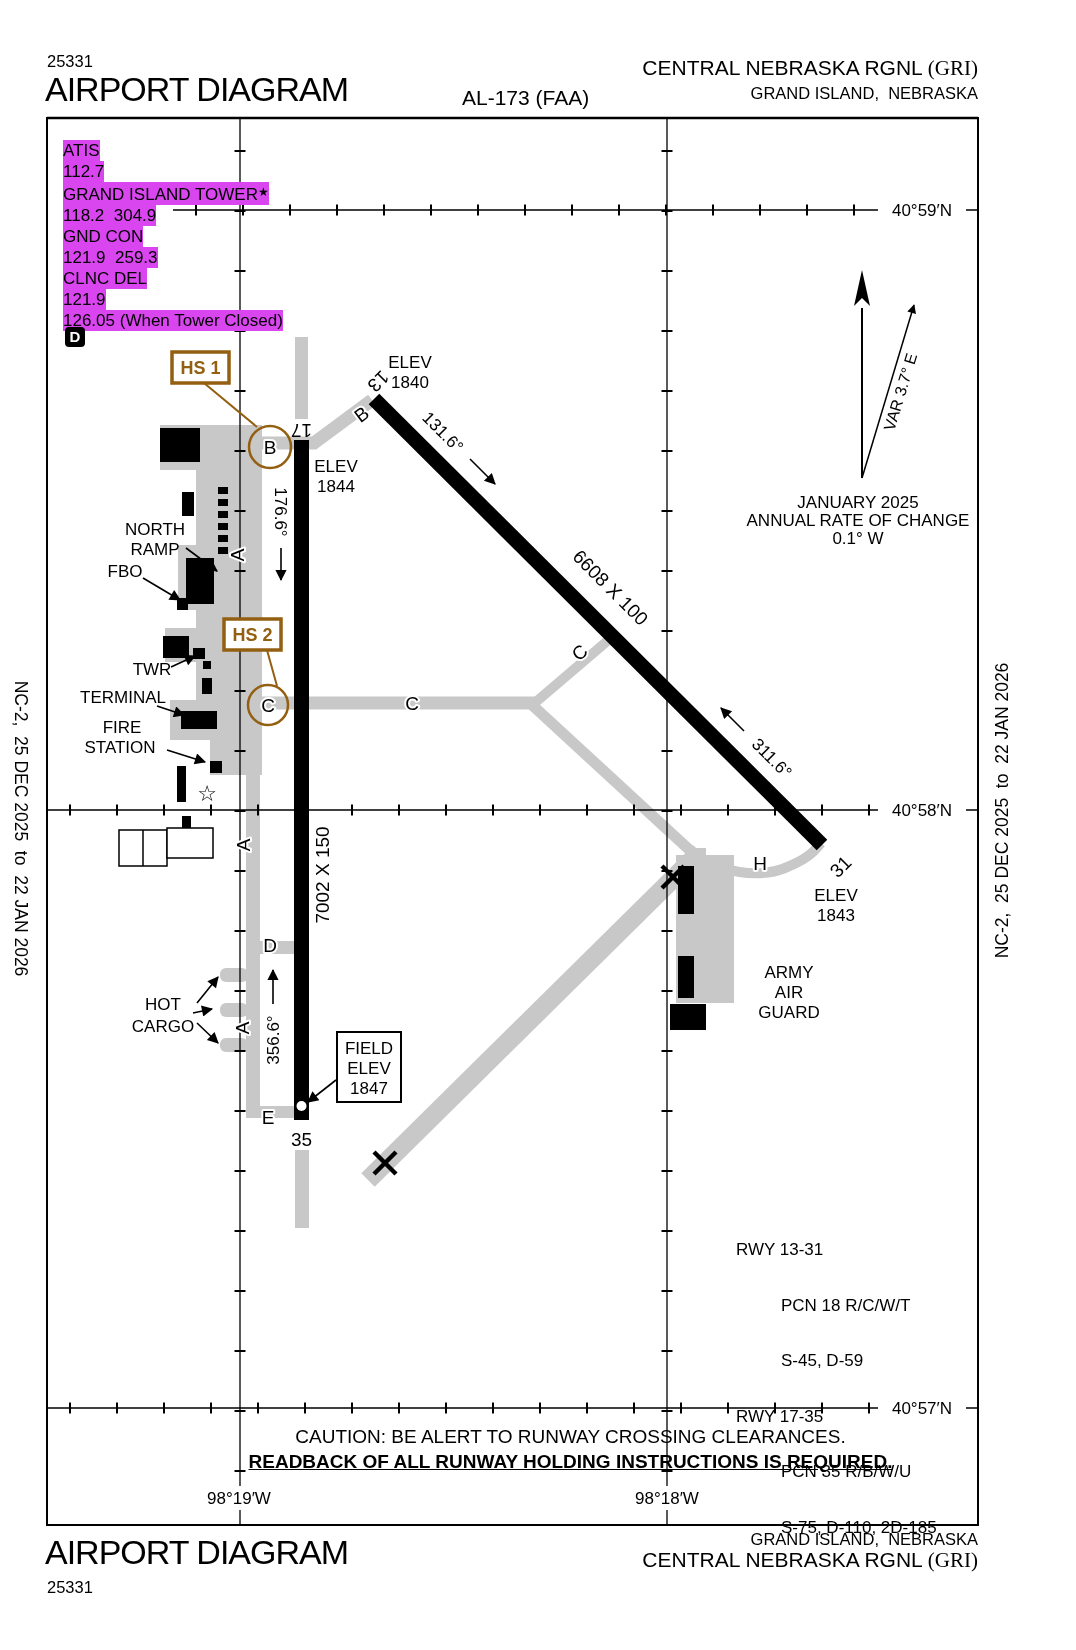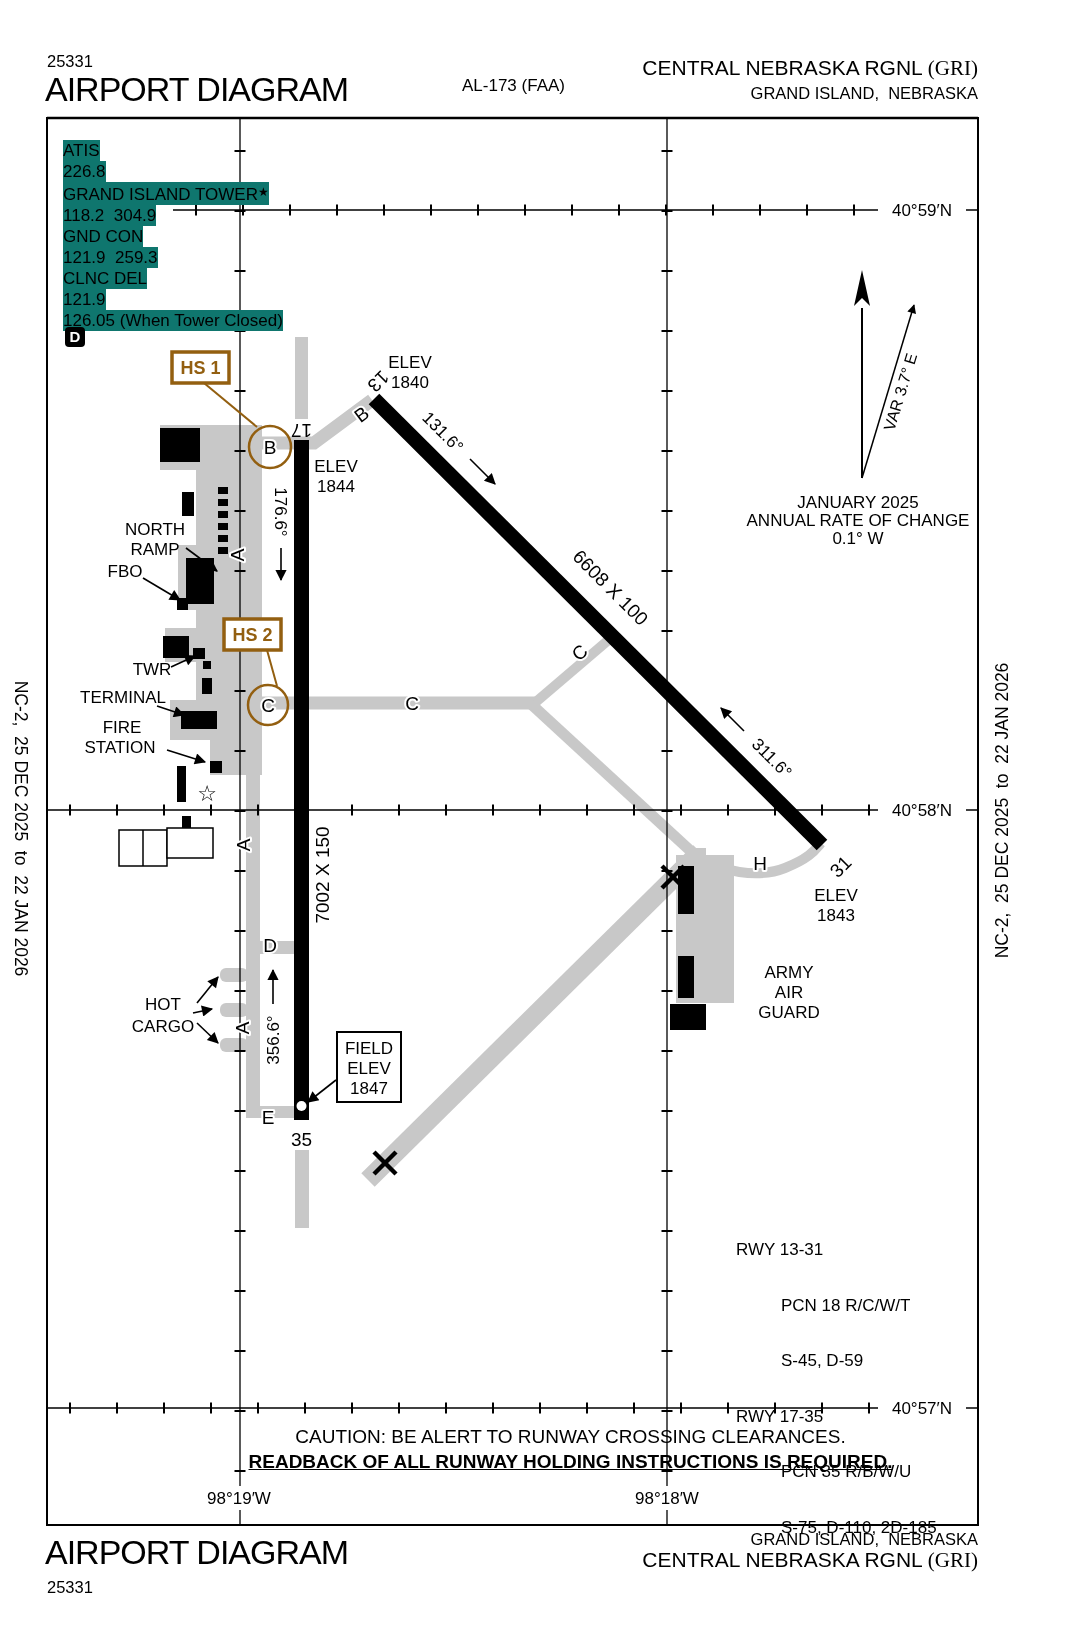--- a/index.html
+++ b/index.html
@@ -7,27 +7,27 @@
   .abs{position:absolute;}
   svg{position:absolute;left:0;top:0;}
   svg text{font-family:"Liberation Sans","DejaVu Sans",sans-serif;fill:#000;}
   .t17{font-size:17px;}
   .t19{font-size:19px;}
   .t16{font-size:16px;}
   .halo{paint-order:stroke;stroke:#fff;stroke-width:4px;stroke-linejoin:round;}
   .hstxt{font-size:18px;font-weight:bold;fill:#935f10;}
   .hdr-num{left:47px;top:52px;font-size:16.5px;}
   .hdr-title{left:45px;top:70px;font-size:34px;letter-spacing:-1px;}
-  .hdr-alid{left:462px;top:76px;font-size:17px;}
+  .hdr-alid{left:462px;top:86px;font-size:21px;}
   .hdr-right{right:98px;top:56px;text-align:right;}
   .hdr-apt{font-size:21px;white-space:pre;}
   .serif{font-family:"Liberation Serif","DejaVu Serif",serif;}
   .hdr-city{font-size:16.5px;white-space:pre;margin-top:3px;}
   .freq{left:63px;top:140px;font-size:17px;line-height:21px;}
-  .freq div{white-space:pre;background:#0f766e;display:table;}
+  .freq div{white-space:pre;background:#d946ef;display:table;}
   .dbox{left:65px;top:327px;width:20px;height:20px;background:#000;color:#fff;border-radius:4px;
         font-size:15px;font-weight:bold;text-align:center;line-height:20px;}
   .sup{font-size:12px;vertical-align:4px;}
   .sidetext{width:420px;text-align:center;font-size:17.5px;white-space:pre;}
   .side-l{left:-190px;top:818px;transform:rotate(90deg);}
   .side-r{left:792px;top:800px;transform:rotate(-90deg);}
   .rwydata{left:736px;top:1204px;font-size:17px;line-height:18.5px;white-space:pre;}
   .rwydata .ind{padding-left:45px;}
   .caution{left:47px;top:1424px;width:1047px;text-align:center;font-size:19px;line-height:25px;}
   .caution .ul{text-decoration:underline;font-weight:bold;}
@@ -240,21 +240,21 @@
 <div class="abs hdr-num">25331</div>
 <div class="abs hdr-title">AIRPORT DIAGRAM</div>
 <div class="abs hdr-alid">AL-173 (FAA)</div>
 <div class="abs hdr-right">
   <div class="hdr-apt"><span>CENTRAL NEBRASKA RGNL </span><span class="serif">(GRI)</span></div>
   <div class="hdr-city">GRAND ISLAND,  NEBRASKA</div>
 </div>
 
 <div class="abs freq">
   <div>ATIS</div>
-  <div>226.8</div>
+  <div>112.7</div>
   <div><span>GRAND ISLAND TOWER</span><span class="sup">★</span></div>
   <div>118.2  304.9</div>
   <div>GND CON</div>
   <div>121.9  259.3</div>
   <div>CLNC DEL</div>
   <div>121.9</div>
   <div>126.05 (When Tower Closed)</div>
 </div>
 <div class="abs dbox">D</div>
 

